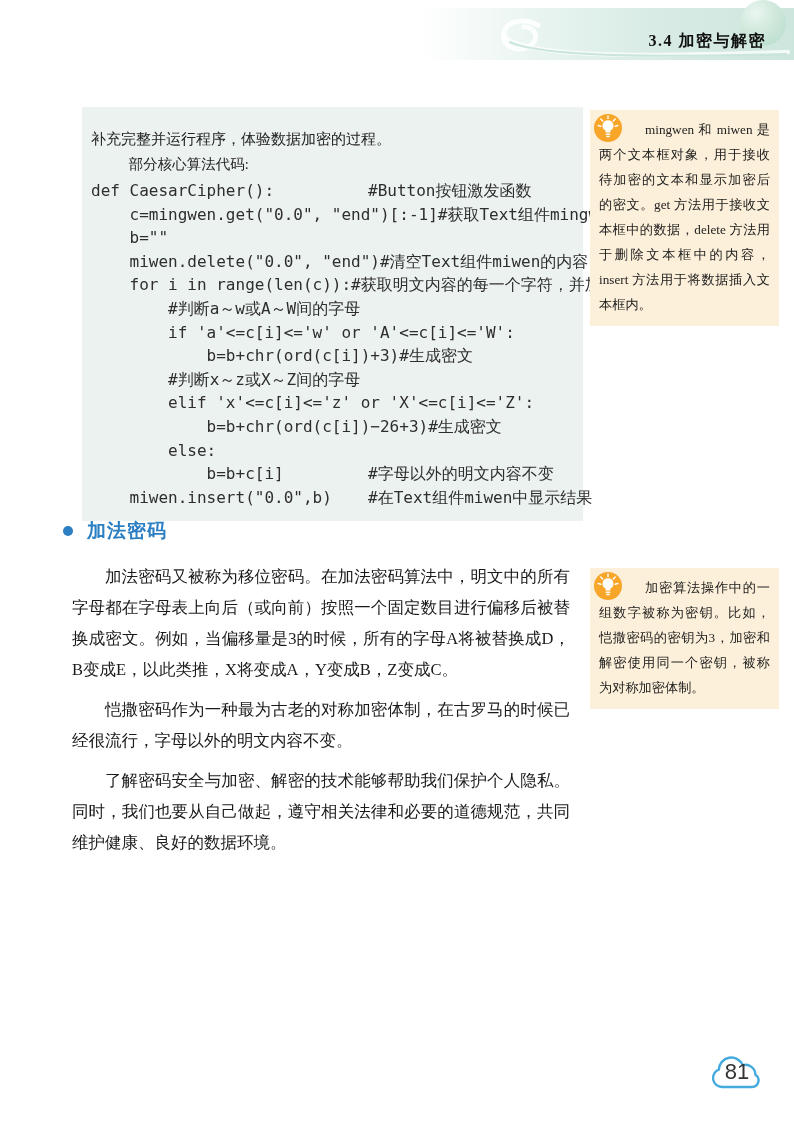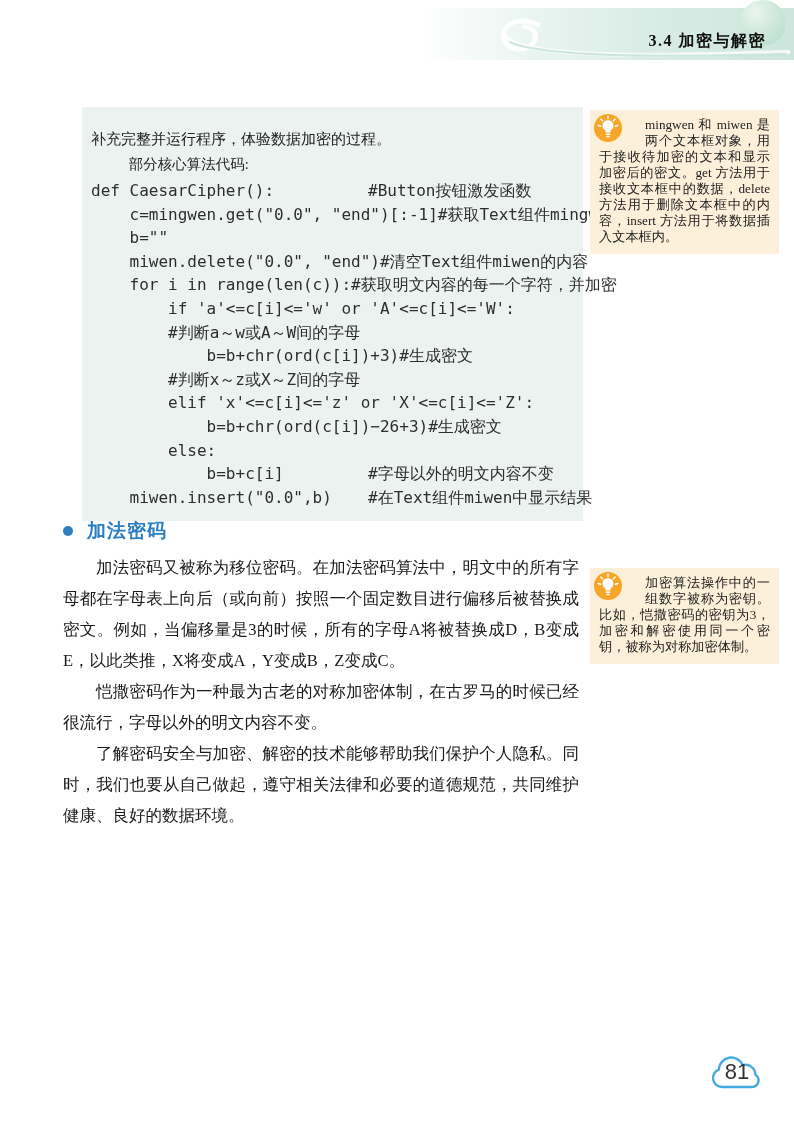--- a/index.html
+++ b/index.html
@@ -22,35 +22,35 @@
   .code-subtitle{font-size:14.5px;line-height:25px;color:#222;text-indent:2.6em;}
   .code-lines{margin-top:2px;}
   .code-line{font-family:"DejaVu Sans Mono","Liberation Mono",monospace;
     font-size:16px;line-height:23.6px;color:#2e2e2e;white-space:pre;}
   .code-line .code{display:inline-block;min-width:277px;white-space:pre;}
   .code-line.gap-short .code{min-width:240px;}
   .code-line .comment{white-space:pre;}
 
   
   .note{position:absolute;left:590px;width:189px;box-sizing:border-box;background:#fdf0da;
-    padding:7px 9px 9px 9px;font-size:13.2px;line-height:16px;text-align:justify;color:#222;}
+    padding:7px 9px 9px 9px;font-size:13.2px;line-height:25px;text-align:justify;color:#222;}
   .note-1{top:110px;}
   .note-2{top:568px;}
   .bulb-float{float:left;width:46px;height:22px;}
   .bulb-icon{position:absolute;left:3px;top:3px;width:30px;height:30px;}
 
   
   .section-heading{position:absolute;left:63px;top:518px;display:flex;align-items:center;
     font-family:"Liberation Sans","DejaVu Sans",sans-serif;}
   .bullet{width:10px;height:10px;border-radius:50%;background:#2b7fc2;margin-right:14px;}
   .heading-text{font-size:19px;font-weight:bold;color:#2b7fc2;letter-spacing:1px;}
 
   
   .body-text{position:absolute;left:63px;top:552px;width:516px;}
-  .body-text p{margin:0;text-indent:2em;font-size:16.5px;line-height:31px;text-align:justify;font-family:Liberation Serif, serif;}
+  .body-text p{margin:9px;text-indent:2em;font-size:16.5px;line-height:31px;text-align:justify;font-family:Liberation Serif, serif;}
 
   
   .page-cloud{position:absolute;left:706px;top:1049px;width:62px;height:46px;}
   .page-cloud .num{position:absolute;left:0;top:10px;width:62px;text-align:center;
     font-family:"Liberation Sans","DejaVu Sans",sans-serif;font-size:22px;color:#333;}
 </style>
 </head>
 <body>
 
 <div class="page">
@@ -67,22 +67,22 @@
 
   <div class="code-panel">
     <div class="code-intro">补充完整并运行程序，体验数据加密的过程。</div>
     <div class="code-subtitle">部分核心算法代码:</div>
     <div class="code-lines">
       <div class="code-line"><span class="code">def CaesarCipher():</span><span class="comment">#Button按钮激发函数</span></div>
       <div class="code-line"><span class="code">    c=mingwen.get("0.0", "end")[:-1]</span><span class="comment">#获取Text组件mingwen的明文内容</span></div>
       <div class="code-line"><span class="code">    b=""</span><span class="comment"></span></div>
       <div class="code-line"><span class="code">    miwen.delete("0.0", "end")</span><span class="comment">#清空Text组件miwen的内容</span></div>
       <div class="code-line gap-short"><span class="code">    for i in range(len(c)):</span><span class="comment">#获取明文内容的每一个字符，并加密</span></div>
+      <div class="code-line"><span class="code">        #判断a～w或A～W间的字母</span><span class="comment"></span></div>
       <div class="code-line"><span class="code">        if 'a'&lt;=c[i]&lt;='w' or 'A'&lt;=c[i]&lt;='W':</span><span class="comment"></span></div>
-      <div class="code-line"><span class="code">        #判断a～w或A～W间的字母</span><span class="comment"></span></div>
       <div class="code-line"><span class="code">            b=b+chr(ord(c[i])+3)</span><span class="comment">#生成密文</span></div>
       <div class="code-line"><span class="code">        #判断x～z或X～Z间的字母</span><span class="comment"></span></div>
       <div class="code-line"><span class="code">        elif 'x'&lt;=c[i]&lt;='z' or 'X'&lt;=c[i]&lt;='Z':</span><span class="comment"></span></div>
       <div class="code-line"><span class="code">            b=b+chr(ord(c[i])−26+3)</span><span class="comment">#生成密文</span></div>
       <div class="code-line"><span class="code">        else:</span><span class="comment"></span></div>
       <div class="code-line"><span class="code">            b=b+c[i]</span><span class="comment">#字母以外的明文内容不变</span></div>
       <div class="code-line"><span class="code">    miwen.insert("0.0",b)</span><span class="comment">#在Text组件miwen中显示结果</span></div>
     </div>
   </div>
 

